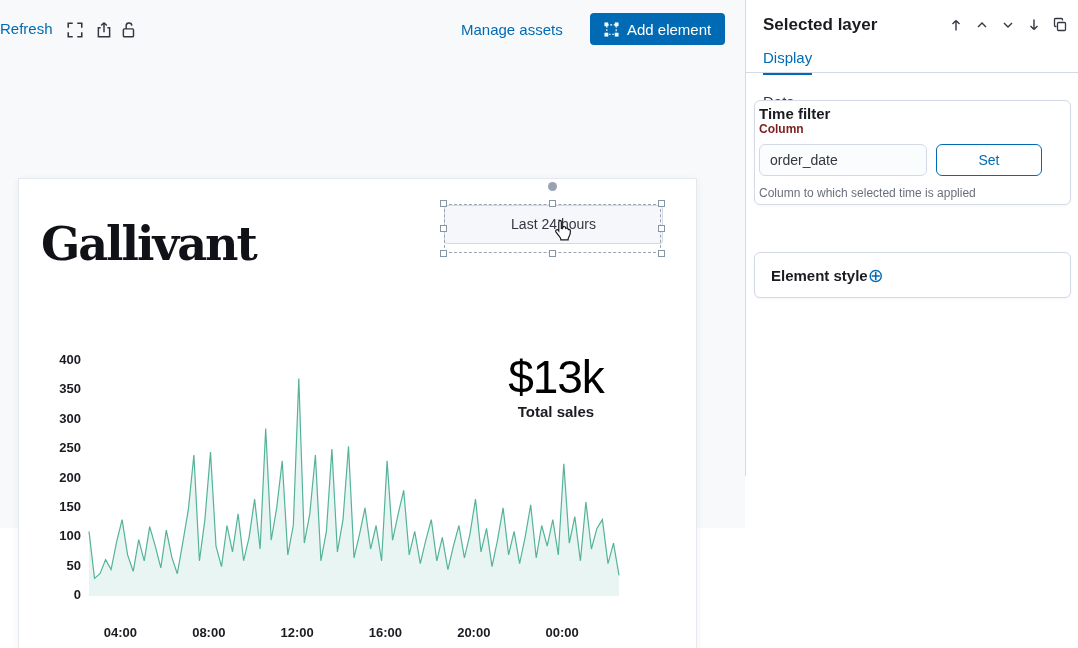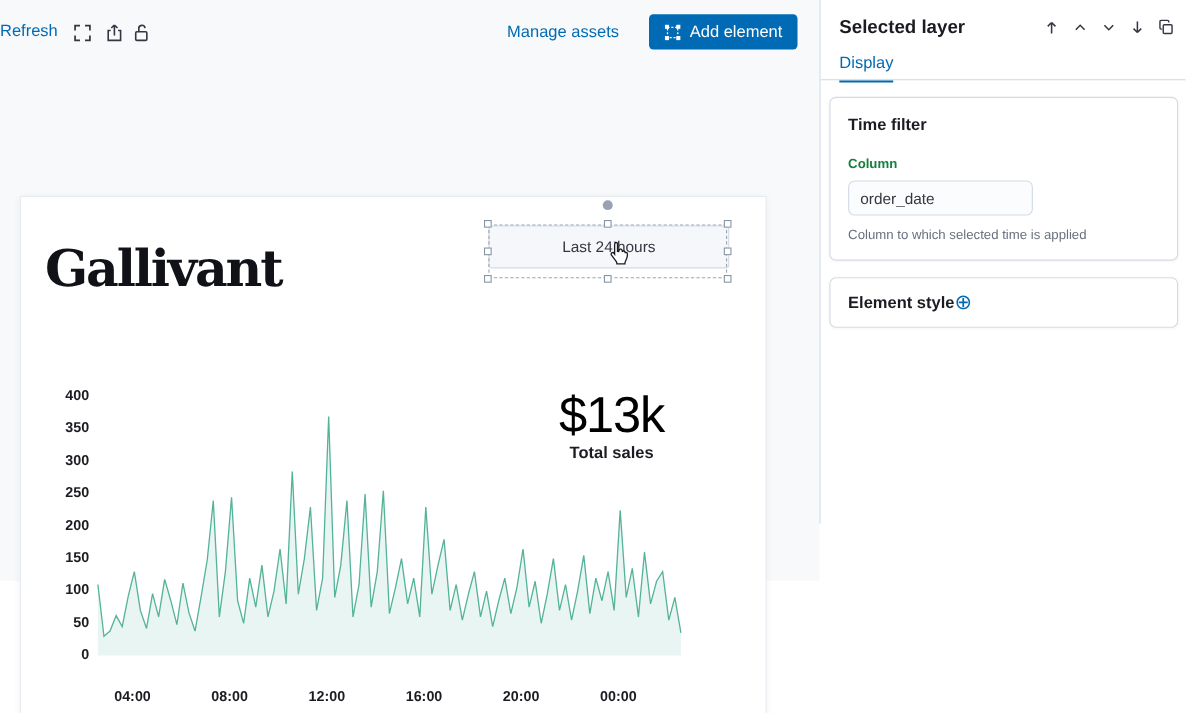--- a/index.html
+++ b/index.html
@@ -60,23 +60,23 @@
   .layer-icons{position:absolute;right:10px;top:17px;display:flex;gap:10px;}
   .layer-icons span{width:16px;height:16px;cursor:pointer;display:inline-block;}
   .tabs{position:absolute;left:17px;top:49px;display:flex;gap:18px;flex-direction:column;}
   .tab{font-size:15px;padding-bottom:7px;cursor:pointer;color:#343741;}
   .tab.active{color:#006bb4;font-weight:500;border-bottom:2px solid #006bb4;}
   .tabs-rule{position:absolute;left:0;right:0;top:72px;border-bottom:1px solid #d3dae6;}
   .card{
     position:absolute;left:8px;width:317px;background:#fff;border:1px solid #d3dae6;
     border-radius:6px;box-sizing:border-box;box-shadow:0 1px 3px rgba(0,0,0,.04);
   }
-  #time-filter-card{top:88px;padding:16px;}
+  #time-filter-card{top:100px;padding:4px;}
   .card-title{font-size:15px;font-weight:700;color:#1a1c21;}
-  .field-label{font-size:12px;font-weight:700;color:#15803d;margin-top:20px;}
+  .field-label{font-size:12px;font-weight:700;color:#7f1d1d;}
   .field-row{display:flex;gap:9px;margin-top:8px;align-items:center;}
   .text-input{
     width:168px;height:32px;box-sizing:border-box;background:#fbfcfd;border:1px solid #d3dae6;
     border-radius:6px;padding:0 10px;font-size:14px;color:#343741;font-family:"Liberation Sans",sans-serif;
   }
   .secondary-btn{
     width:106px;height:32px;background:#fff;border:1px solid #006bb4;border-radius:6px;
     color:#006bb4;font-size:14px;font-weight:500;cursor:pointer;font-family:"Liberation Sans",sans-serif;
   }
   .helper-text{font-size:12px;color:#69707d;margin-top:10px;}
@@ -216,20 +216,21 @@
     <div class="tab active">Display</div>
     <div class="tab">Data</div>
   </div>
   <div class="tabs-rule"></div>
 
   <div class="card" id="time-filter-card">
     <div class="card-title">Time filter</div>
     <div class="field-label">Column</div>
     <div class="field-row">
       <input class="text-input" type="text" value="order_date" style="">
+      <button class="secondary-btn">Set</button>
     </div>
     <div class="helper-text">Column to which selected time is applied</div>
   </div>
 
   <div class="card" id="element-style-card">
     <div class="card-title">Element style</div>
     <div class="plus-icon">⊕</div>
   </div>
 </div>
 

